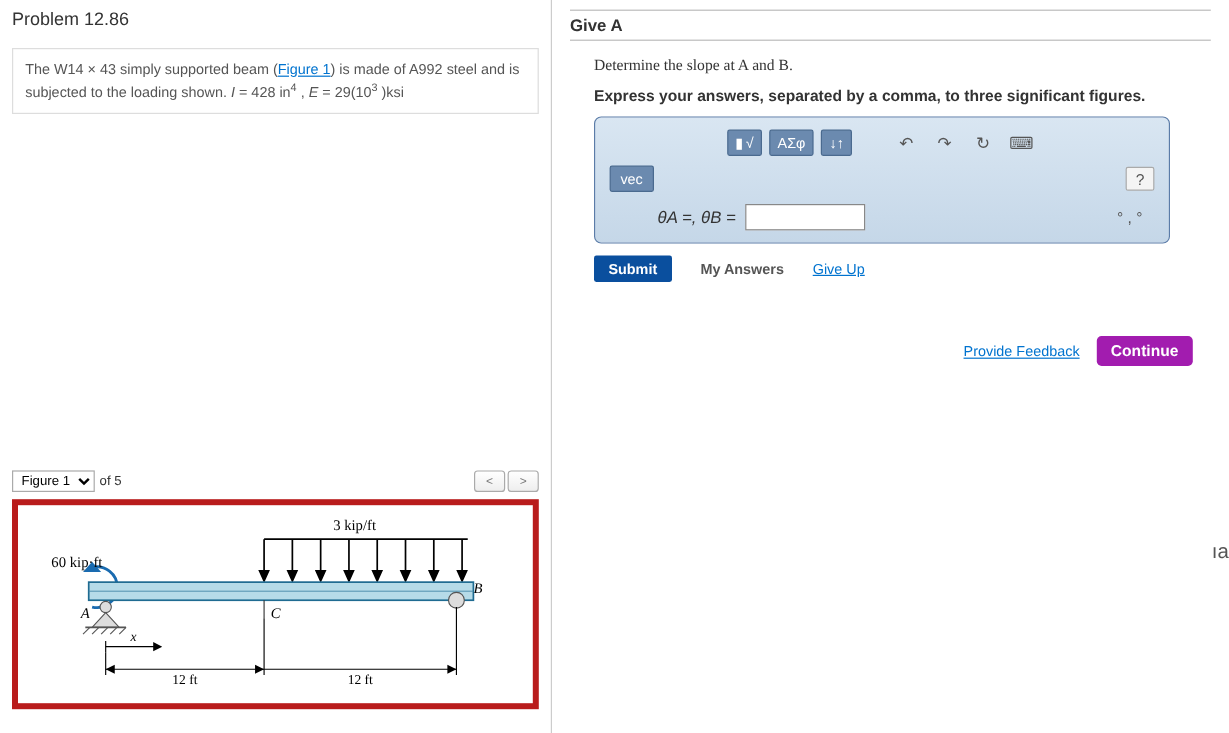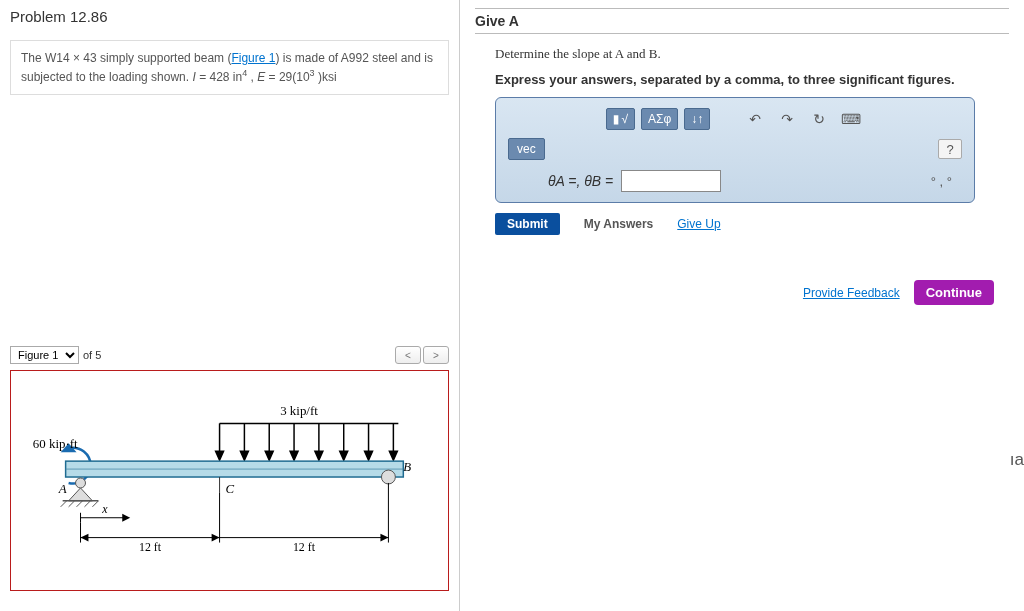--- a/index.html
+++ b/index.html
@@ -11,21 +11,21 @@
 .problem-box { border: 1px solid #ddd; padding: 8px 10px; font-size: 12px; line-height: 1.5; color: #555; }
 .problem-box a { color: #0073cf; text-decoration: underline; }
 .italic { font-style: italic; }
 .sup { vertical-align: super; font-size: 9px; }
 .figure-section { position: absolute; bottom: 20px; left: 10px; right: 10px; }
 .figure-header { display: flex; align-items: center; margin-bottom: 6px; }
 .figure-select { border: 1px solid #aaa; font-size: 11px; padding: 1px 3px; background: #fff; height: 18px; }
 .of-label { font-size: 11px; margin-left: 4px; color: #333; }
 .nav-btns { margin-left: auto; display: flex; gap: 2px; }
 .nav-btn { width: 26px; height: 18px; border: 1px solid #aaa; background: linear-gradient(#fff,#eee); border-radius: 3px; font-size: 10px; color: #777; display: flex; align-items: center; justify-content: center; cursor: pointer; }
-.figure-box { border: 1px solid #b91c1c; height: 221px; background: #fff; position: relative; }
+.figure-box { border: 5px solid #b91c1c; height: 175px; background: #fff; position: relative; }
 .figure-svg { width: 100%; height: 100%; }
 .part-header { border-top: 1px solid #bbb; border-bottom: 1px solid #bbb; padding: 4px 0; margin-bottom: 12px; }
 .part-title { font-size: 14px; font-weight: bold; }
 .part-sub { font-size: 13px; margin-left: 20px; margin-bottom: 10px; font-family: Liberation Serif, serif; }
 .part-bold { font-size: 13px; margin-left: 20px; font-weight: bold; margin-bottom: 10px; }
 .answer-box { margin-left: 20px; border: 1px solid #5b7ca8; border-radius: 6px; background: linear-gradient(#d9e6f2,#c5d7e8); padding: 10px 12px; width: 480px; }
 .toolbar-row { display: flex; align-items: center; justify-content: center; gap: 6px; margin-bottom: 8px; }
 .tool-btn { background: #6b8aaf; color: #fff; border: 1px solid #4a6a8f; padding: 3px 6px; font-size: 12px; border-radius: 2px; cursor: pointer; display: flex; align-items: center; gap: 2px; }
 .tool-btn.icon { width: 26px; justify-content: center; background: transparent; border: none; color: #555; font-size: 14px; }
 .tool-spacer { width: 20px; }

